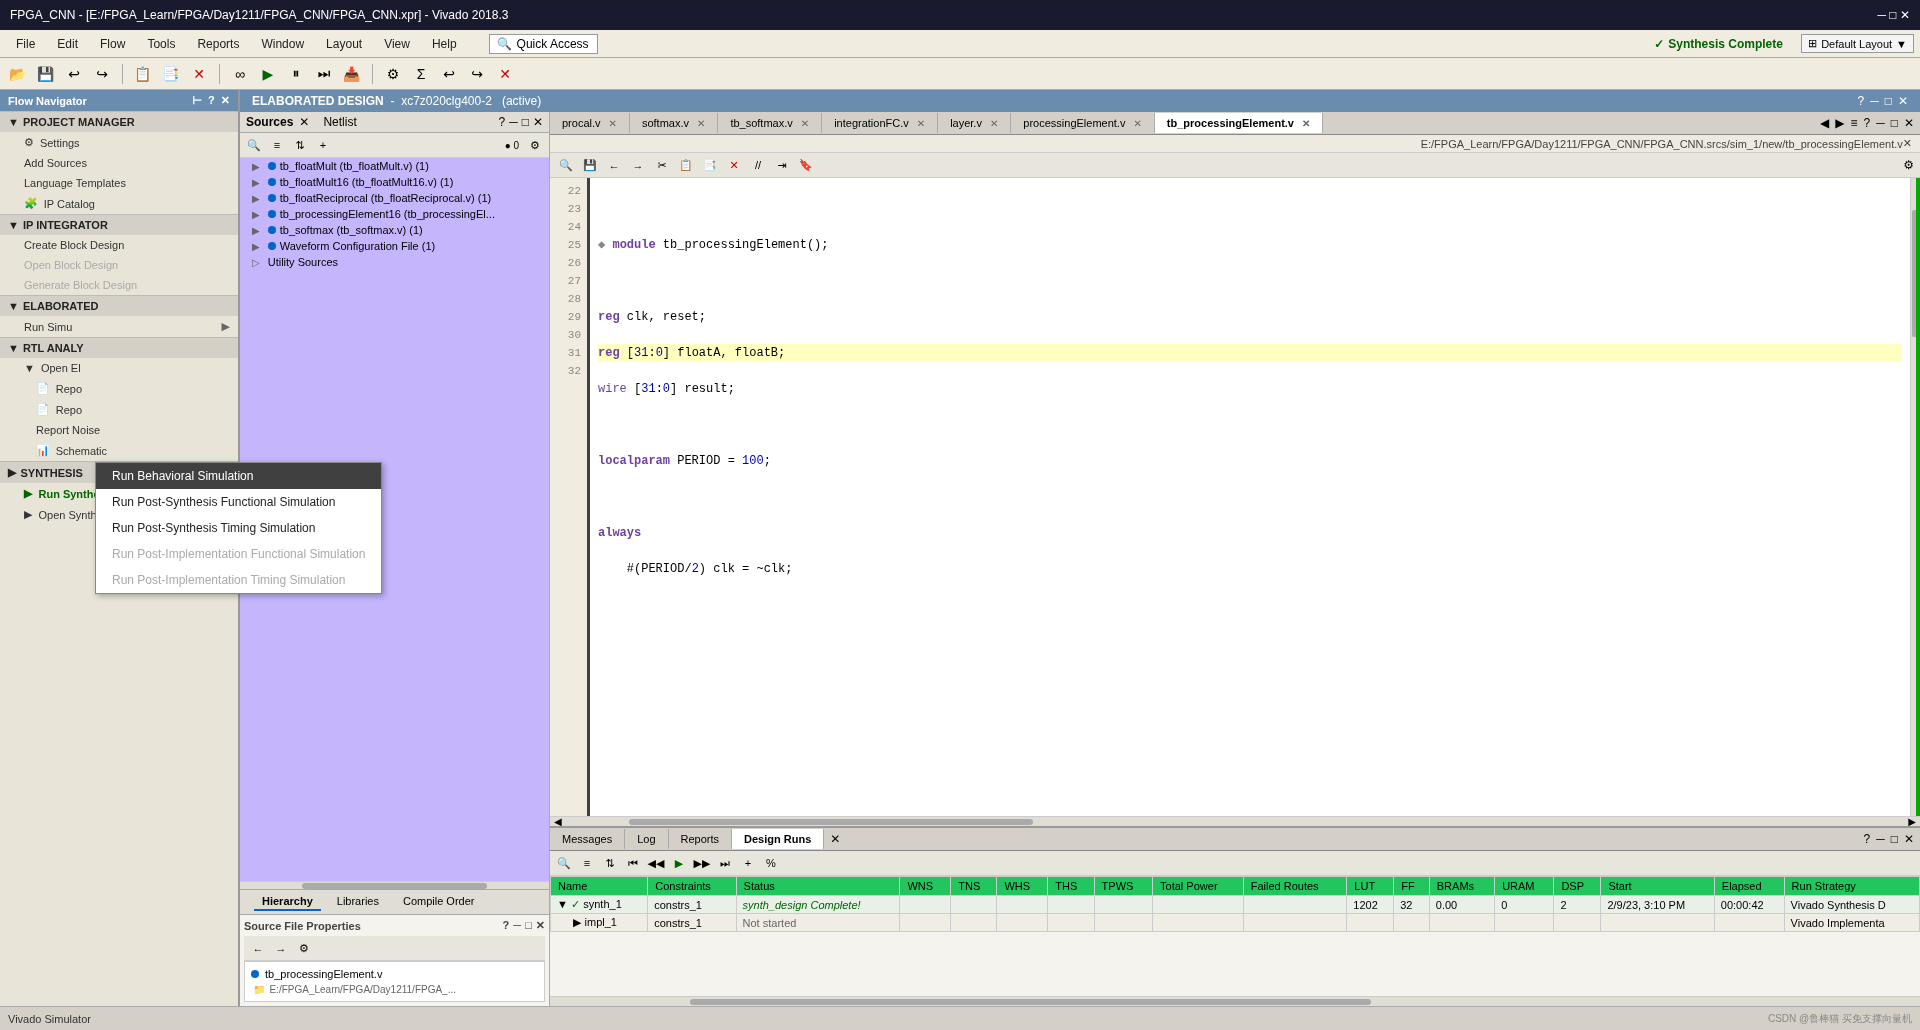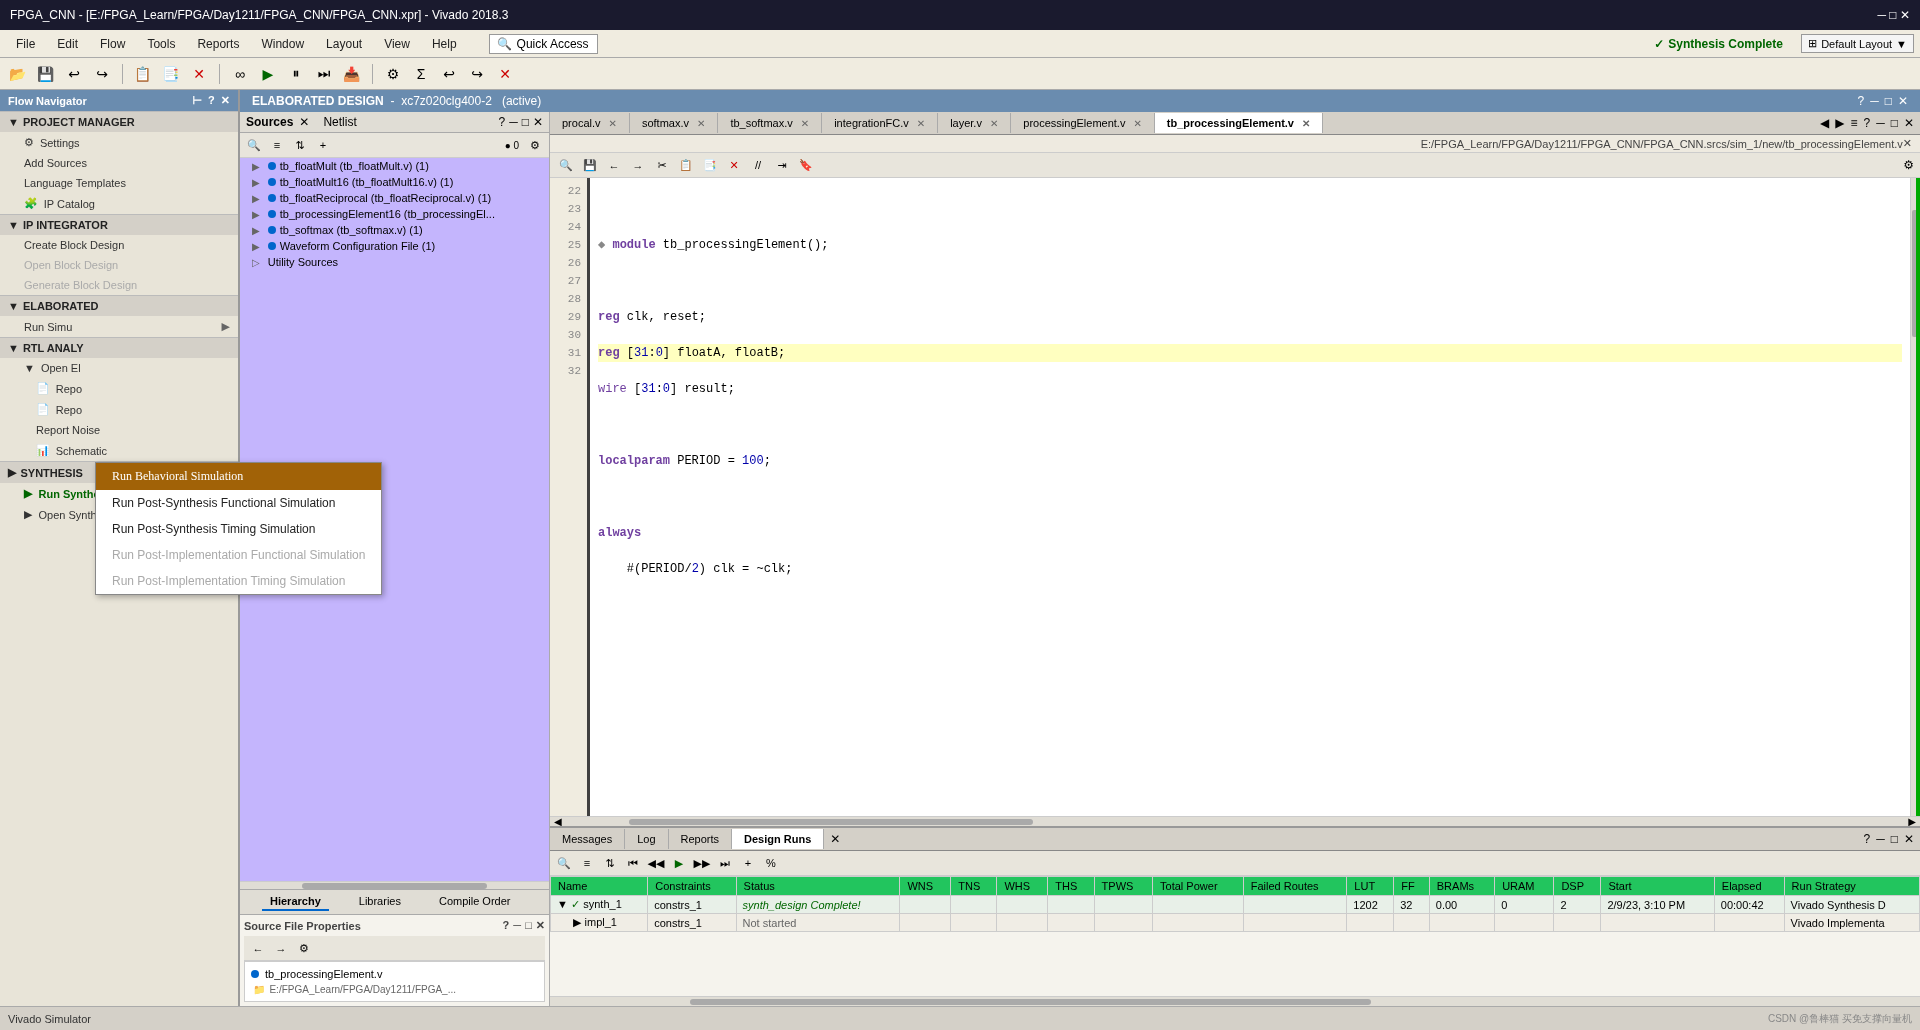--- a/index.html
+++ b/index.html
@@ -48,21 +48,21 @@
 
     
     #sources-panel { width: 310px; min-width: 310px; background: #c4b5fd; border-right: 1px solid #aaa; display: flex; flex-direction: column; }
     #sources-header { background: #e0ddd5; padding: 3px 6px; display: flex; align-items: center; gap: 6px; border-bottom: 1px solid #aaa; }
     .panel-toolbar { background: #e8e5dc; padding: 2px 4px; display: flex; align-items: center; gap: 3px; border-bottom: 1px solid #ccc; }
     .panel-tool-btn { width: 20px; height: 20px; display: flex; align-items: center; justify-content: center; cursor: pointer; font-size: 11px; border: 1px solid transparent; }
     #sources-body { flex: 1; overflow-y: auto; font-size: 11px; }
     .src-item { padding: 2px 6px 2px 12px; display: flex; align-items: center; gap: 4px; cursor: pointer; }
     .src-dot { width: 8px; height: 8px; border-radius: 50%; background: #0066cc; display: inline-block; flex-shrink: 0; }
     .src-expand { margin-right: 4px; color: #666; font-size: 10px; }
-    #sources-tabs { border-top: 1px solid #aaa; padding: 3px 22px; display: flex; gap: 22px; background: #e0ddd5; }
+    #sources-tabs { border-top: 1px solid #aaa; padding: 3px 14px; display: flex; gap: 8px; background: #e0ddd5; }
     .src-tab { padding: 2px 8px; font-size: 11px; cursor: pointer; }
     .src-tab.active { border-bottom: 2px solid #0066cc; font-weight: bold; }
 
     
     #sfp-panel { background: #f5f3ed; border-top: 1px solid #aaa; padding: 4px; font-size: 11px; }
     #sfp-header { display: flex; align-items: center; justify-content: space-between; margin-bottom: 4px; font-weight: bold; color: #444; }
     #sfp-body { padding: 4px; background: #fff; border: 1px solid #ccc; }
     .sfp-file { display: flex; align-items: center; gap: 6px; padding: 2px; }
 
     
@@ -97,21 +97,21 @@
     #design-runs-table tr:nth-child(even) { background: #f0ede5; }
     .run-synth { background: #e8f0e8; }
     .run-impl { }
     .status-complete { color: #006600; font-style: italic; }
     .status-not-started { color: #666; }
     #bottom-toolbar { background: #e8e5dc; padding: 2px 4px; display: flex; align-items: center; gap: 3px; border-bottom: 1px solid #ccc; }
 
     
     #sim-dropdown { position: absolute; top: 462px; left: 95px; background: #fff; border: 1px solid #888; box-shadow: 2px 2px 6px rgba(0,0,0,0.3); z-index: 1000; min-width: 280px; }
     .dd-item { padding: 6px 16px; font-size: 12px; cursor: pointer; color: #222; }
-    .dd-item.active-dd { background: #a16207; color: #fff; font-family: Liberation Serif, serif; }
+    .dd-item.active-dd { background: #404040; color: #fff; }
     .dd-item.disabled-dd { color: #aaa; cursor: default; }
 
     
     ::-webkit-scrollbar { width: 8px; height: 8px; }
     ::-webkit-scrollbar-track { background: #e0ddd5; }
     ::-webkit-scrollbar-thumb { background: #aaa; border-radius: 2px; }
   </style>
 </head>
 <body>
 

